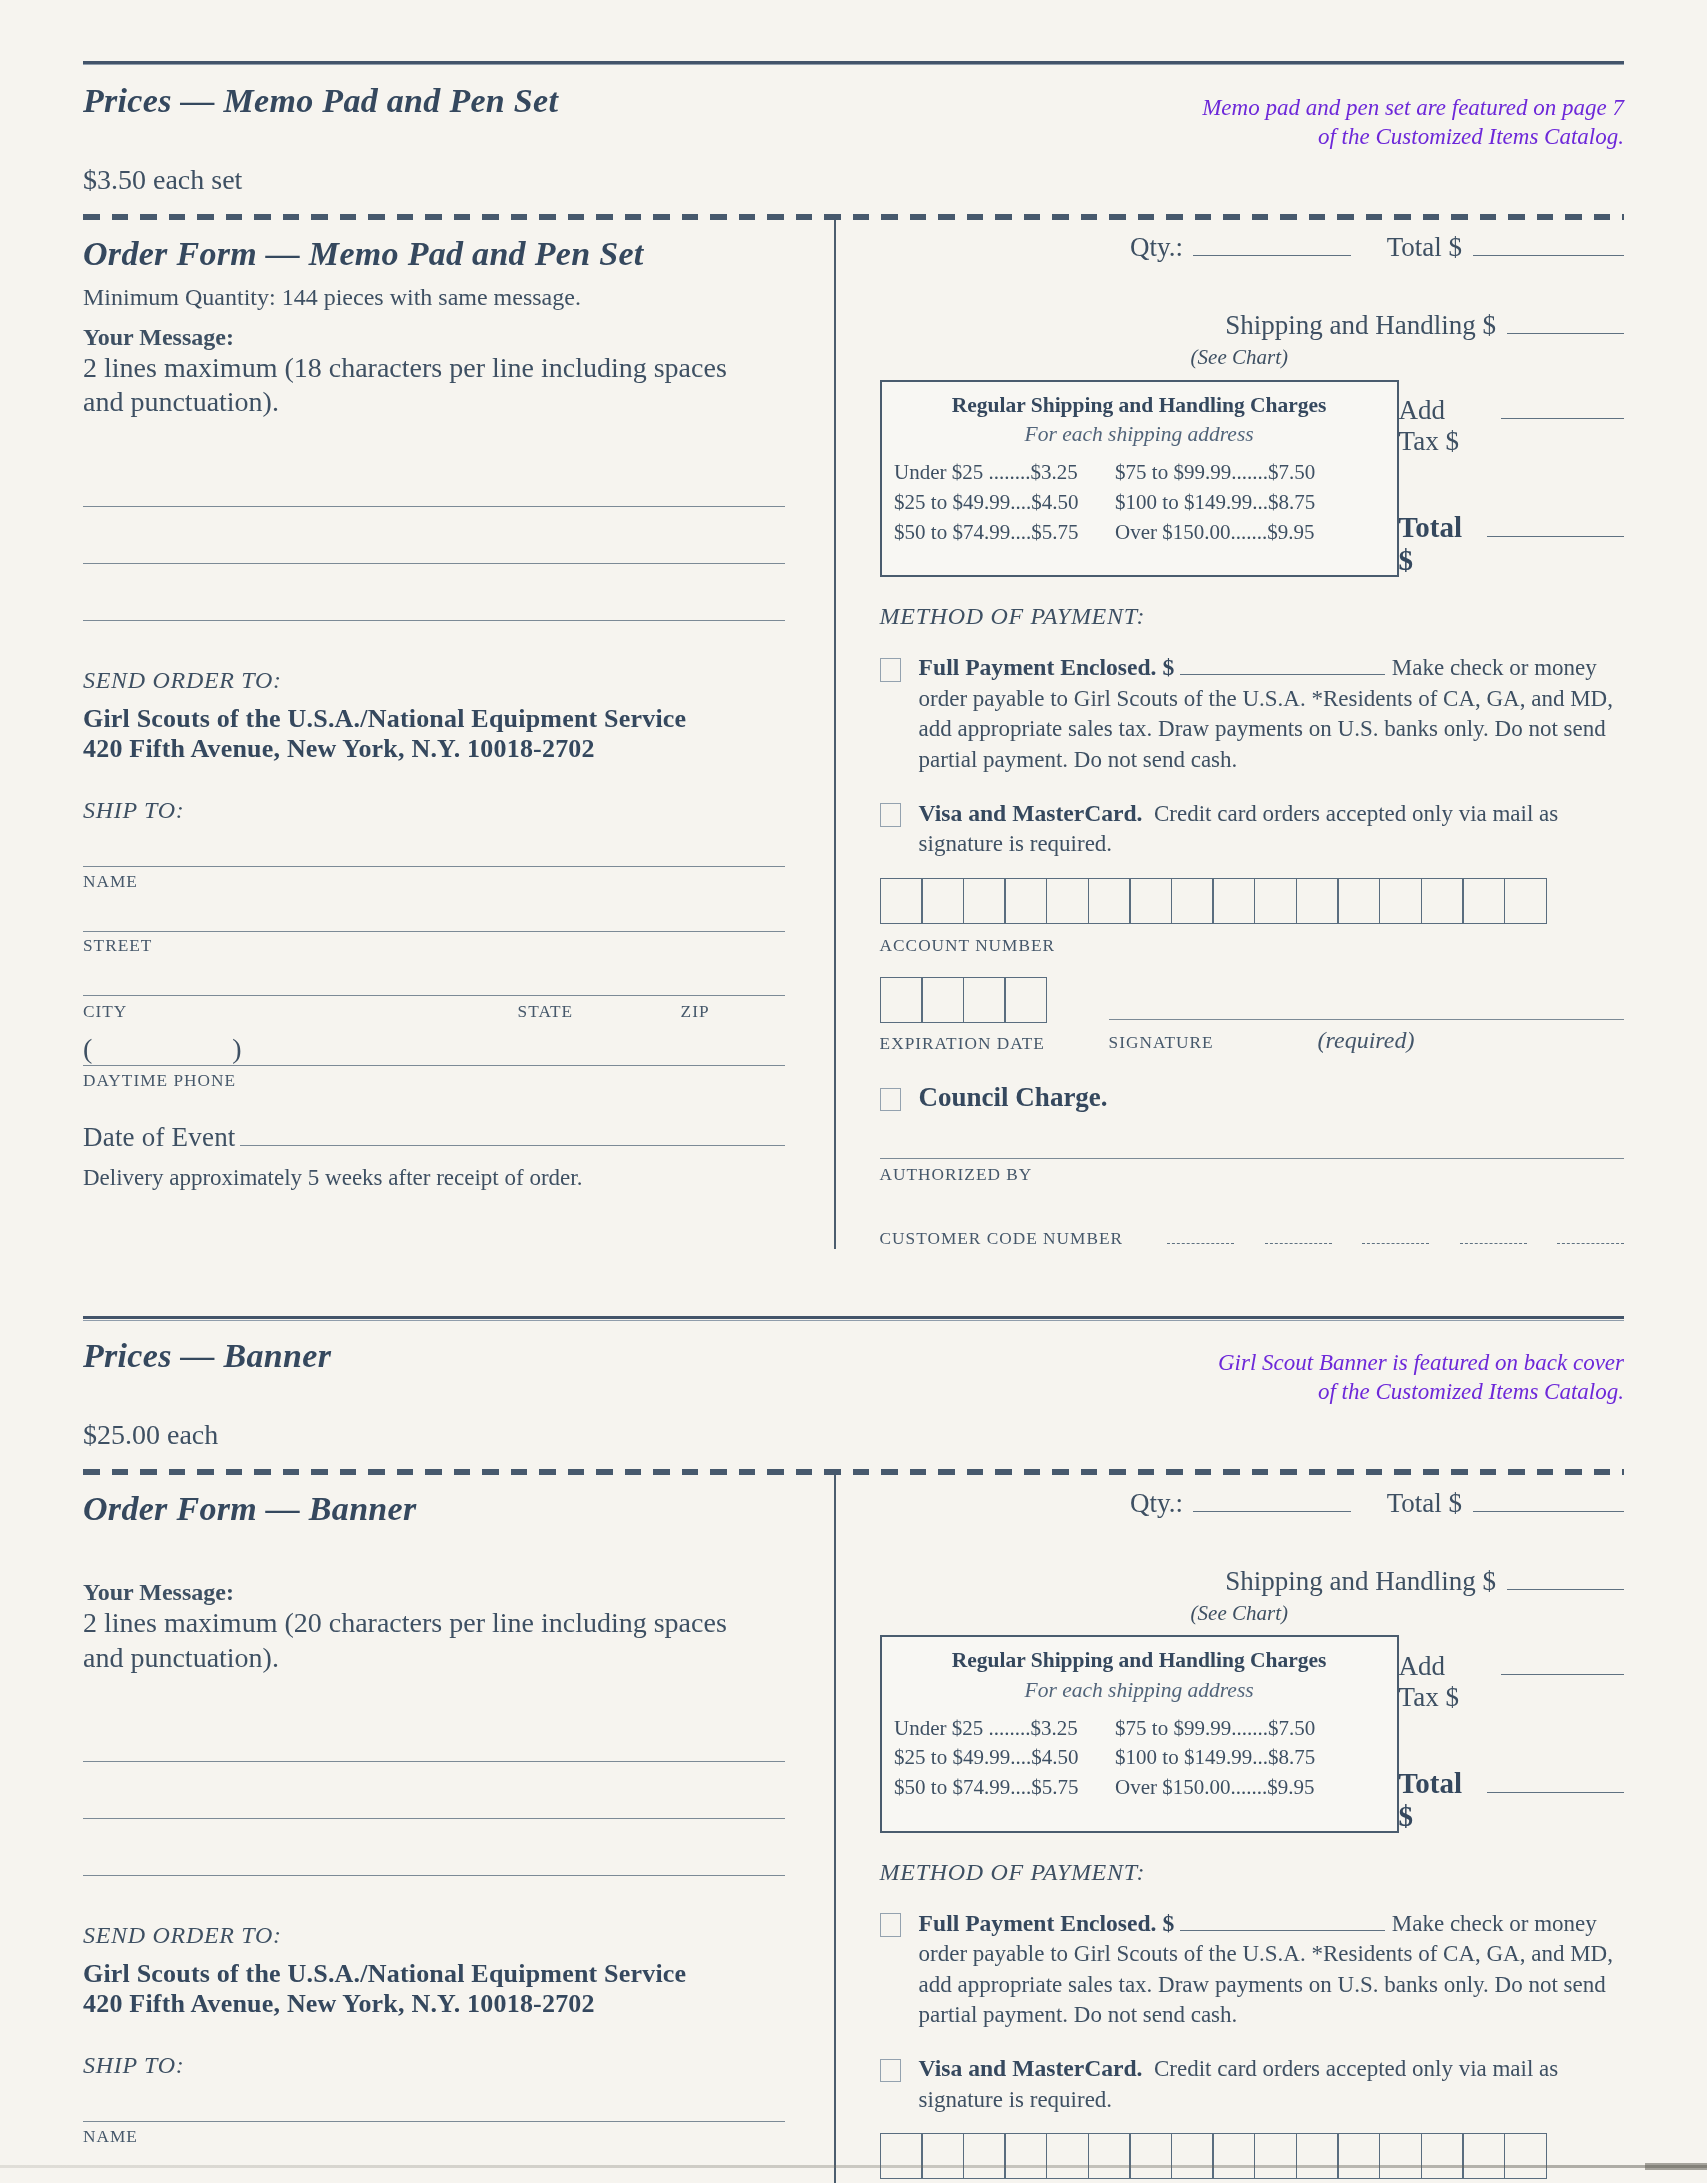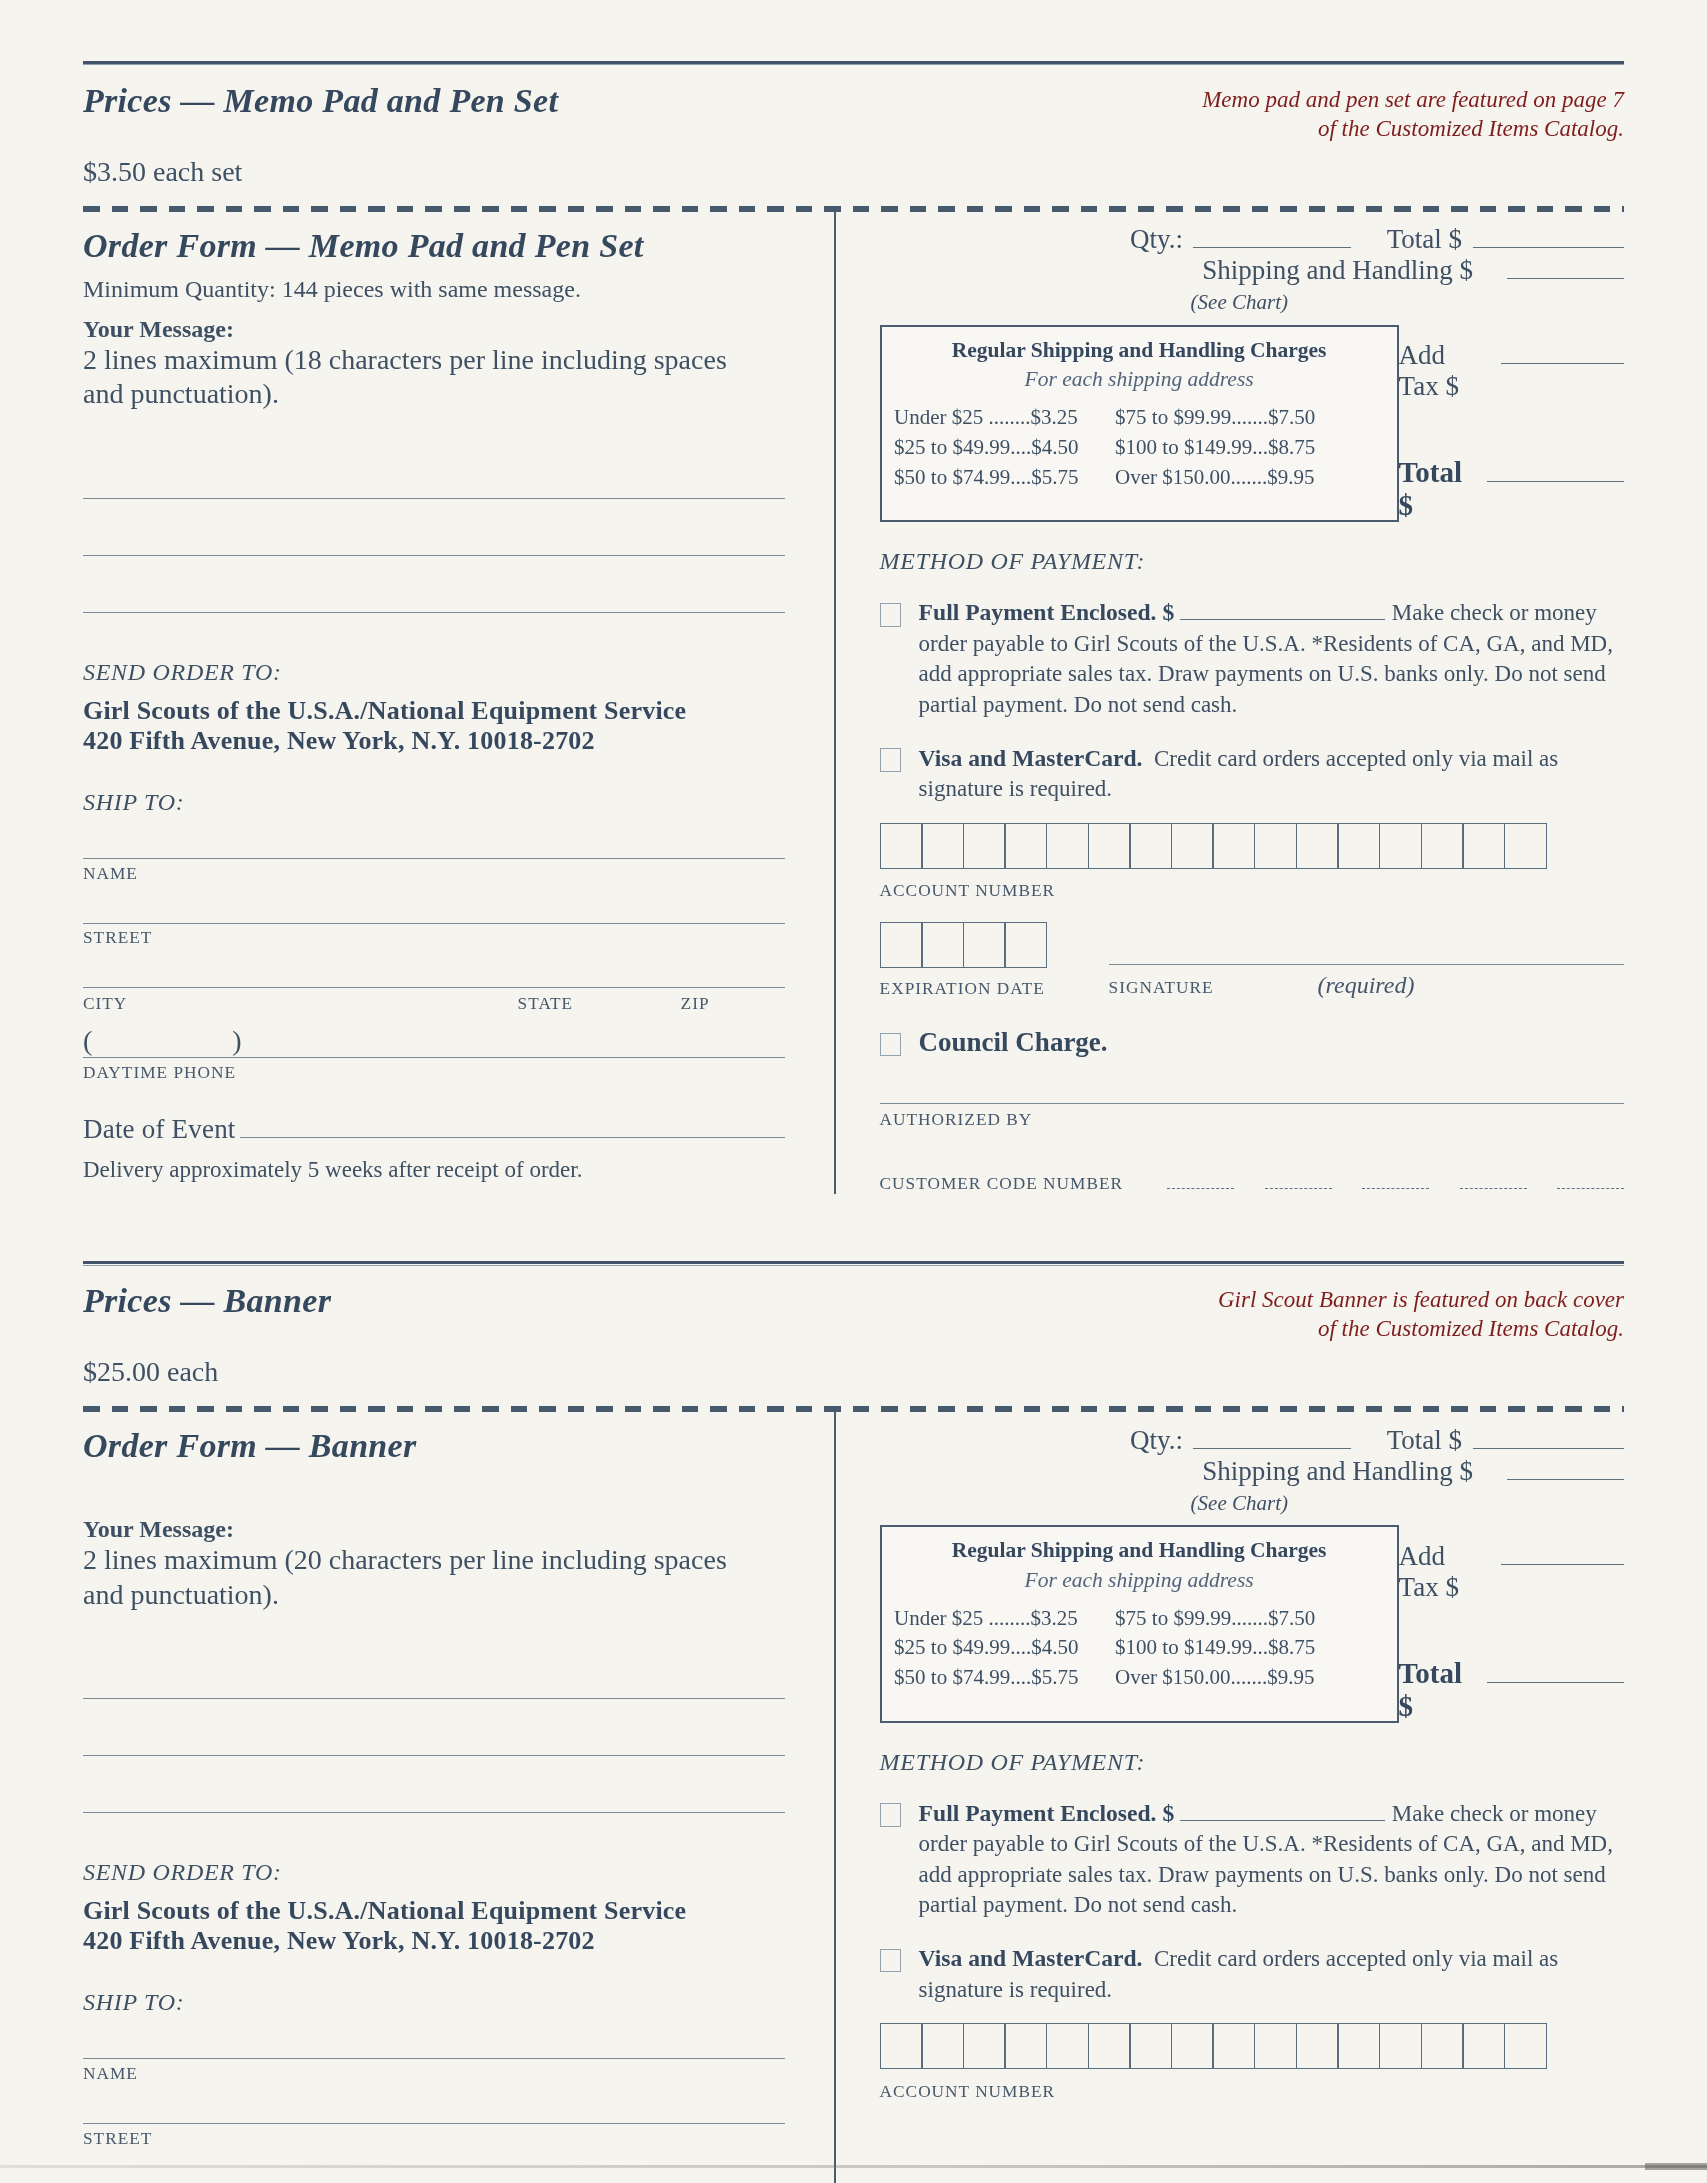--- a/index.html
+++ b/index.html
@@ -18,21 +18,21 @@
 
   
   .rule-double{height:4.2px;border-top:3.5px solid #43546a;border-bottom:1.4px solid #909dab;}
   .rule-dashed{height:5.6px;background:repeating-linear-gradient(90deg,var(--dash) 0 16.7px,transparent 16.7px 28.5px);margin-top:18px;}
 
   
   .prices-header{margin-top:28px;}
   .prices-header.second{margin-top:67px;}
   .prices-row{display:flex;justify-content:space-between;align-items:flex-start;margin-top:16.7px;}
   .prices-title{font-size:34px;font-weight:bold;font-style:italic;color:var(--ink-dark);letter-spacing:0.3px;}
-  .prices-note{text-align:right;font-style:italic;font-size:23px;line-height:1.28;color:#7f1d1d;padding-top:2.8px;}
+  .prices-note{text-align:right;font-style:italic;font-size:23px;line-height:1.28;color:#6d28d9;padding-top:2.8px;margin-top:8px;}
   .prices-note span{display:block;}
   .price-line{font-size:28px;margin-top:12.5px;}
 
   
   .form{display:flex;align-items:stretch;min-height:862px;}
   .col-left{width:769px;padding:15.3px 49px 0 0;}
   .col-right{flex:1;border-left:2.1px solid #4c5d6e;padding:12.5px 0 0 44px;}
 
   
   .order-title{font-size:34px;font-weight:bold;font-style:italic;color:var(--ink-dark);letter-spacing:0.3px;}
@@ -61,21 +61,21 @@
 
   
   .tot-row{display:flex;justify-content:flex-end;align-items:baseline;font-size:27px;}
   .tot-row .gap{width:36px;}
   .blank{display:inline-block;border-bottom:1.4px solid #5f7181;height:21px;}
   .b-qty{width:158px;margin-left:9.7px;}
   .b-tot{width:151px;margin-left:11px;}
   .b-sh{width:117px;margin-left:11px;}
   .b-tax{width:151px;margin-left:11px;}
   .b-gt{width:151px;margin-left:11px;}
-  .row-sh{gap:23px;}
+  .row-sh{margin-top:47px;}
   .see-chart{display:flex;justify-content:flex-start;font-style:italic;font-size:21px;margin:4.2px 0 0 311px;}
   .chart-row{display:flex;margin-top:9.7px;}
   .chart-box{width:519px;border:2.1px solid #4a5c6e;padding:11px 12.5px 14px 12.5px;background:rgba(255,255,255,.25);}
   .chart-title{font-size:21.5px;font-weight:bold;text-align:center;color:var(--ink-dark);}
   .chart-sub{font-size:21.5px;font-style:italic;text-align:center;margin-top:4.2px;color:#51647a;}
   .chart-grid{margin-top:11px;font-size:21px;line-height:1.42;}
   .chart-grid .cr{display:flex;}
   .chart-grid .c1{width:221px;}
   .chart-grid .c2{flex:1;}
   .tax-col{flex:1;display:flex;flex-direction:column;padding-top:15.3px;}

